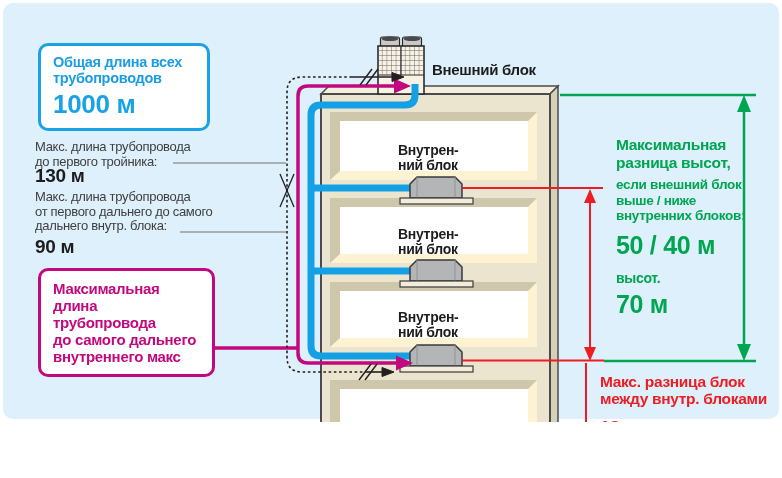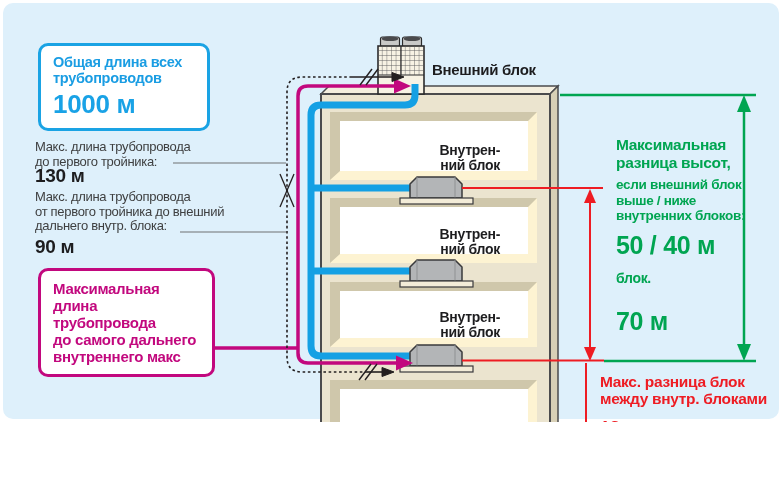--- a/index.html
+++ b/index.html
@@ -26,30 +26,30 @@
   .nval1{left:35px;top:166px;}
   .nval2{left:35px;top:237px;}
   
   .mag-box{left:38px;top:268px;width:177px;box-sizing:border-box;
     background:#ffffff;border:3px solid #c2087e;border-radius:10px;
     padding:9px 10px 9px 12px;}
   .mag-box .mt{color:#c2087e;font-weight:bold;font-size:15px;line-height:17px;}
   .mag-box .mv{color:#c2087e;font-weight:bold;font-size:26px;line-height:28px;margin-top:3px;}
   
   .outdoor-label{left:432px;top:61px;color:#1d1d1f;font-weight:bold;font-size:15px;}
-  .floor-label{left:398px;width:102px;text-align:right;color:#1d1d1f;
+  .floor-label{left:398px;width:102px;text-align:left;color:#1d1d1f;
     font-weight:bold;font-size:14px;line-height:15px;}
   .fl1{top:143px;} .fl2{top:227px;} .fl3{top:310px;}
   
   .green-block{left:616px;top:136px;width:152px;color:#00a551;}
   .green-block .gt{font-weight:bold;font-size:15.5px;line-height:17.5px;}
   .green-block .gc{font-weight:bold;font-size:13.5px;line-height:15.5px;margin-top:6px;}
   .green-block .gv{font-weight:bold;font-size:25px;line-height:26px;margin-top:8px;}
   .green-block .gm{font-weight:bold;font-size:14px;line-height:15px;margin-top:13px;}
-  .green-block .gv2{font-weight:bold;font-size:25px;line-height:26px;margin-top:22px;}
+  .green-block .gv2{font-weight:bold;font-size:25px;line-height:26px;margin-top:5px;}
   
   .red-block{left:600px;top:373px;color:#ee1c23;}
   .red-block .rt{font-weight:bold;font-size:15.5px;line-height:17px;}
   .red-block .rv{font-weight:bold;font-size:18px;line-height:28px;margin-top:7px;}
 </style>
 </head>
 <body>
 
 <div class="stage">
   <div class="panel"></div>
@@ -188,21 +188,21 @@
   </div>
 
   <div class="txt note note1 lines">
     <span>Макс. длина трубопровода</span>
     <span>до первого тройника:</span>
   </div>
   <div class="txt nval nval1">130 м</div>
 
   <div class="txt note note2 lines">
     <span>Макс. длина трубопровода</span>
-    <span>от первого тройника до внешний</span>
+    <span>от первого дальнего до самого</span>
     <span>дальнего внутр. блока:</span>
   </div>
   <div class="txt nval nval2">90 м</div>
 
   <div class="txt mag-box">
     <div class="mt lines">
       <span>Максимальная</span>
       <span>длина трубопровода</span>
       <span>до самого дальнего</span>
       <span>внутреннего макс</span>
@@ -227,21 +227,21 @@
     <div class="gt lines">
       <span>Максимальная</span>
       <span>разница высот,</span>
     </div>
     <div class="gc lines">
       <span>если внешний блок</span>
       <span>выше / ниже</span>
       <span>внутренних блоков:</span>
     </div>
     <div class="gv">50 / 40 м</div>
-    <div class="gm">блок.</div>
+    <div class="gm">высот.</div>
     <div class="gv2">70 м</div>
   </div>
 
   <div class="txt red-block">
     <div class="rt lines">
       <span>Макс. разница блок</span>
       <span>между внутр. блоками</span>
     </div>
     <div class="rv">18 м</div>
   </div>

